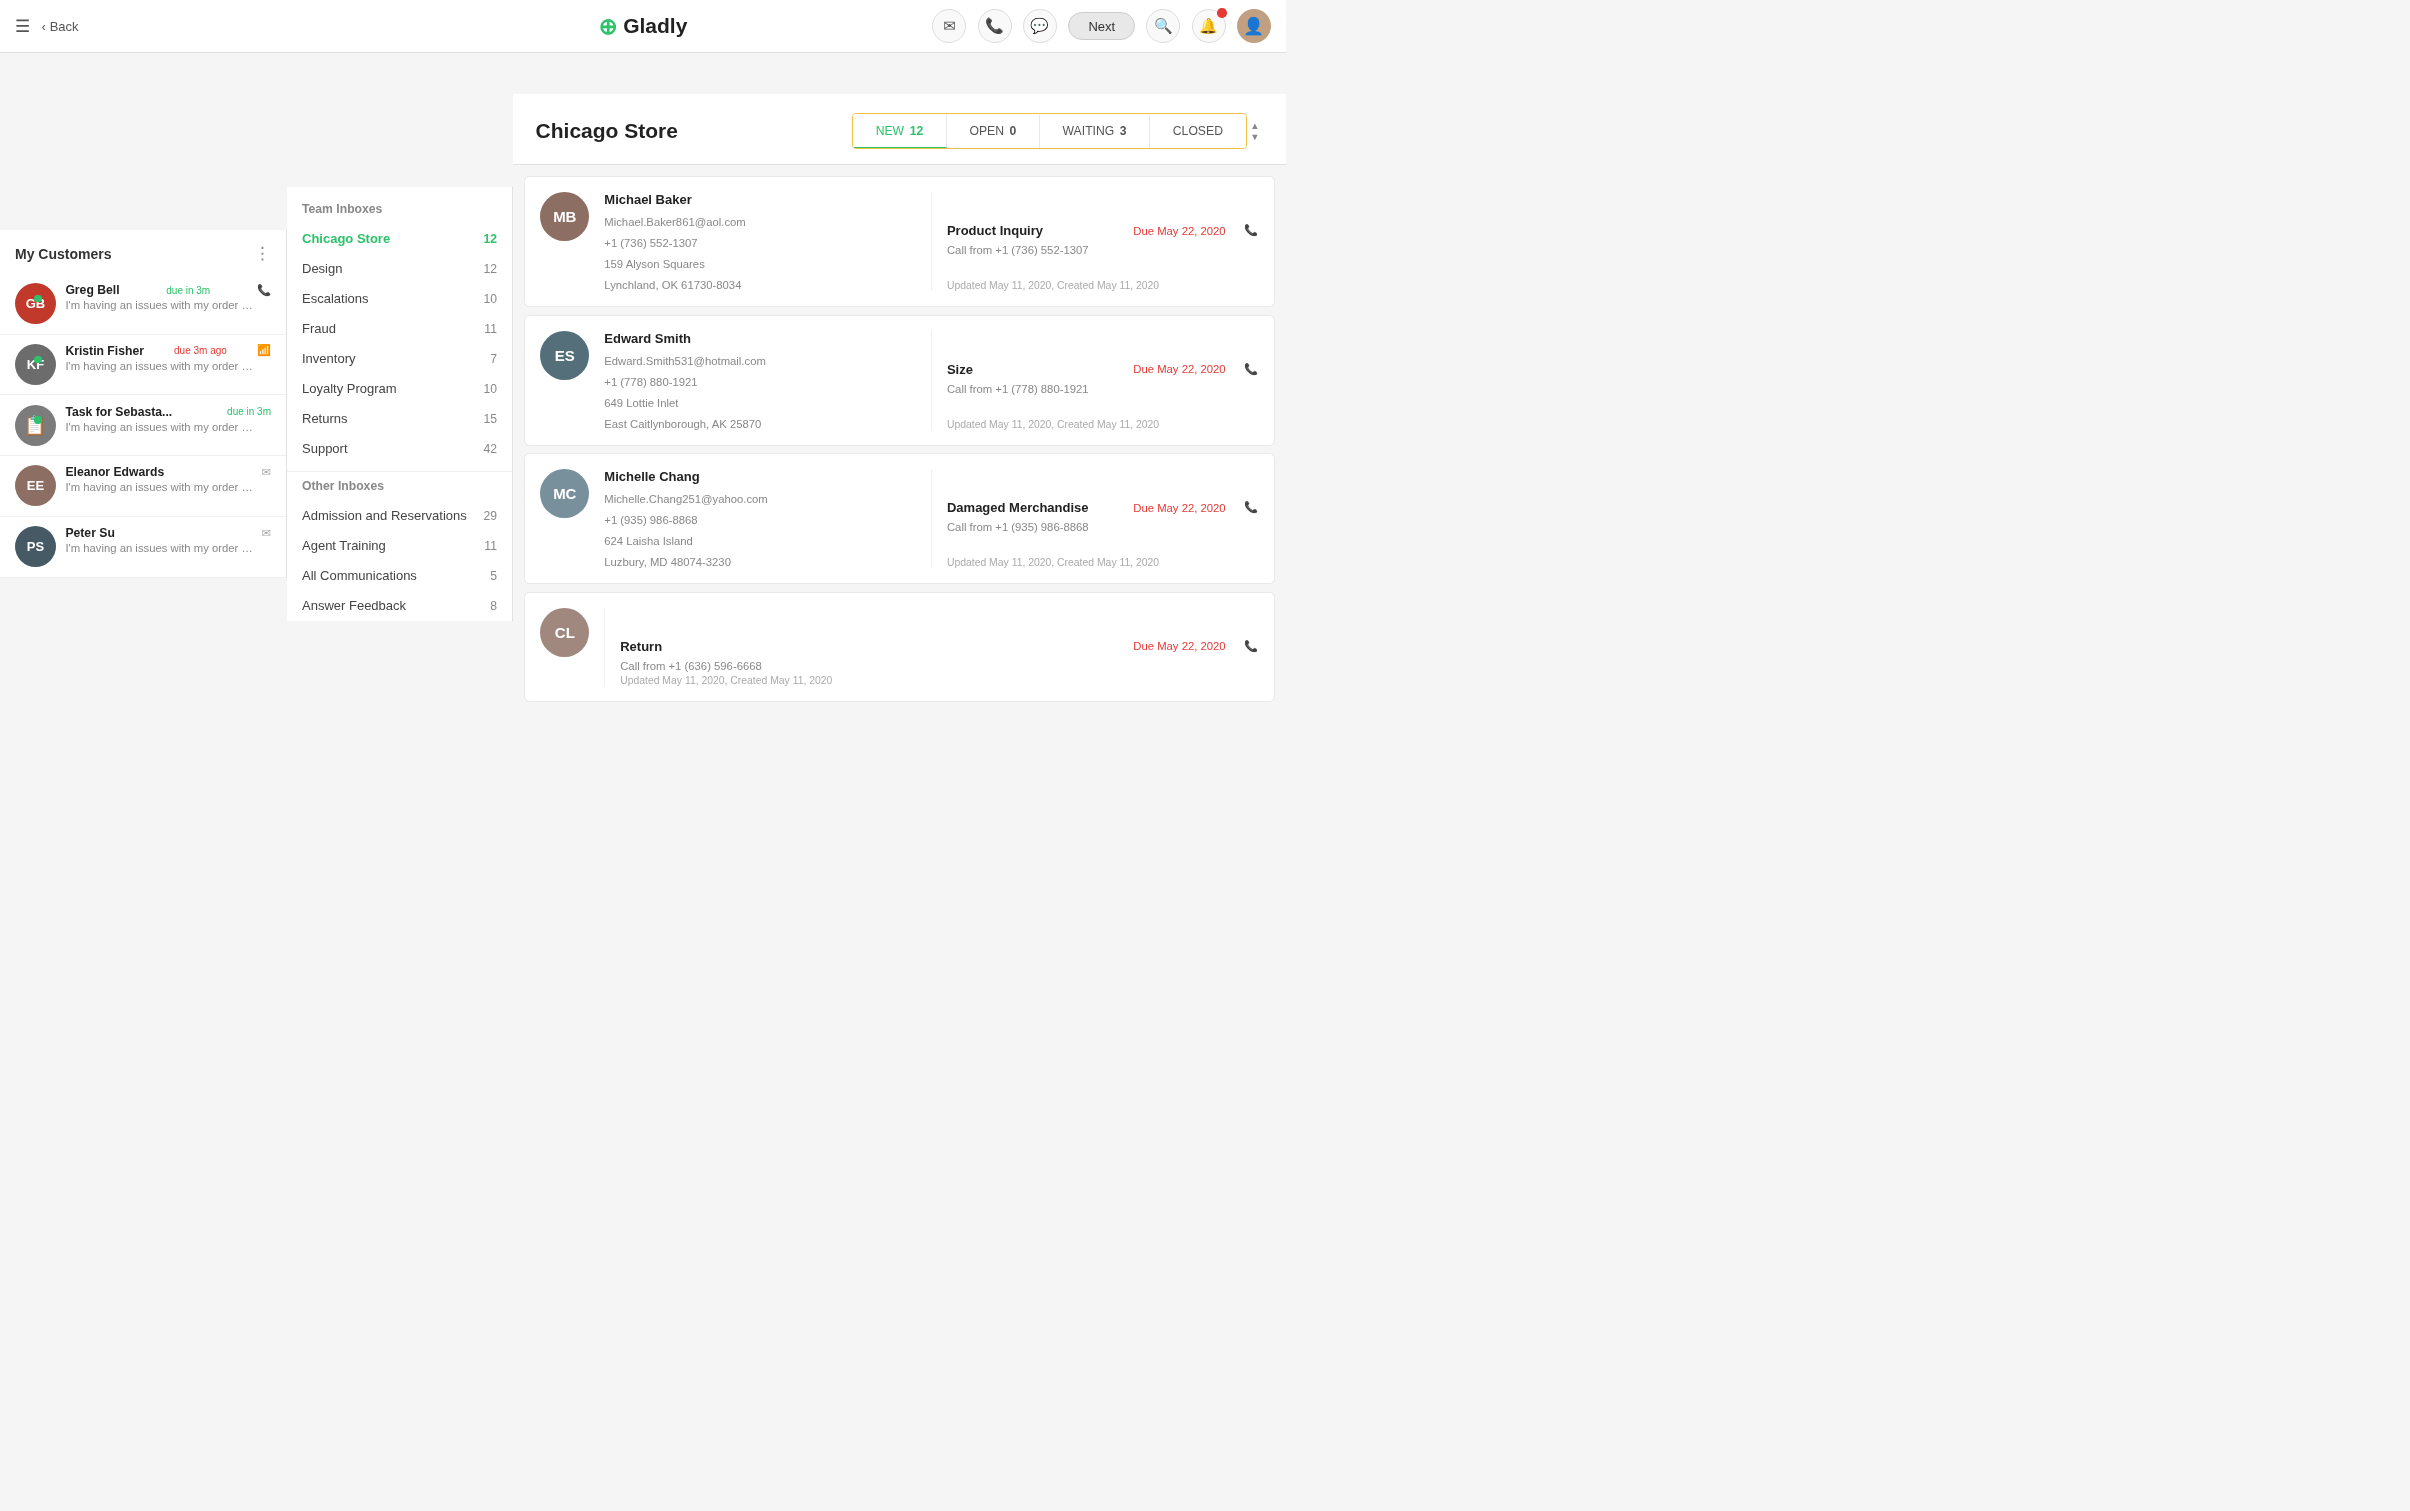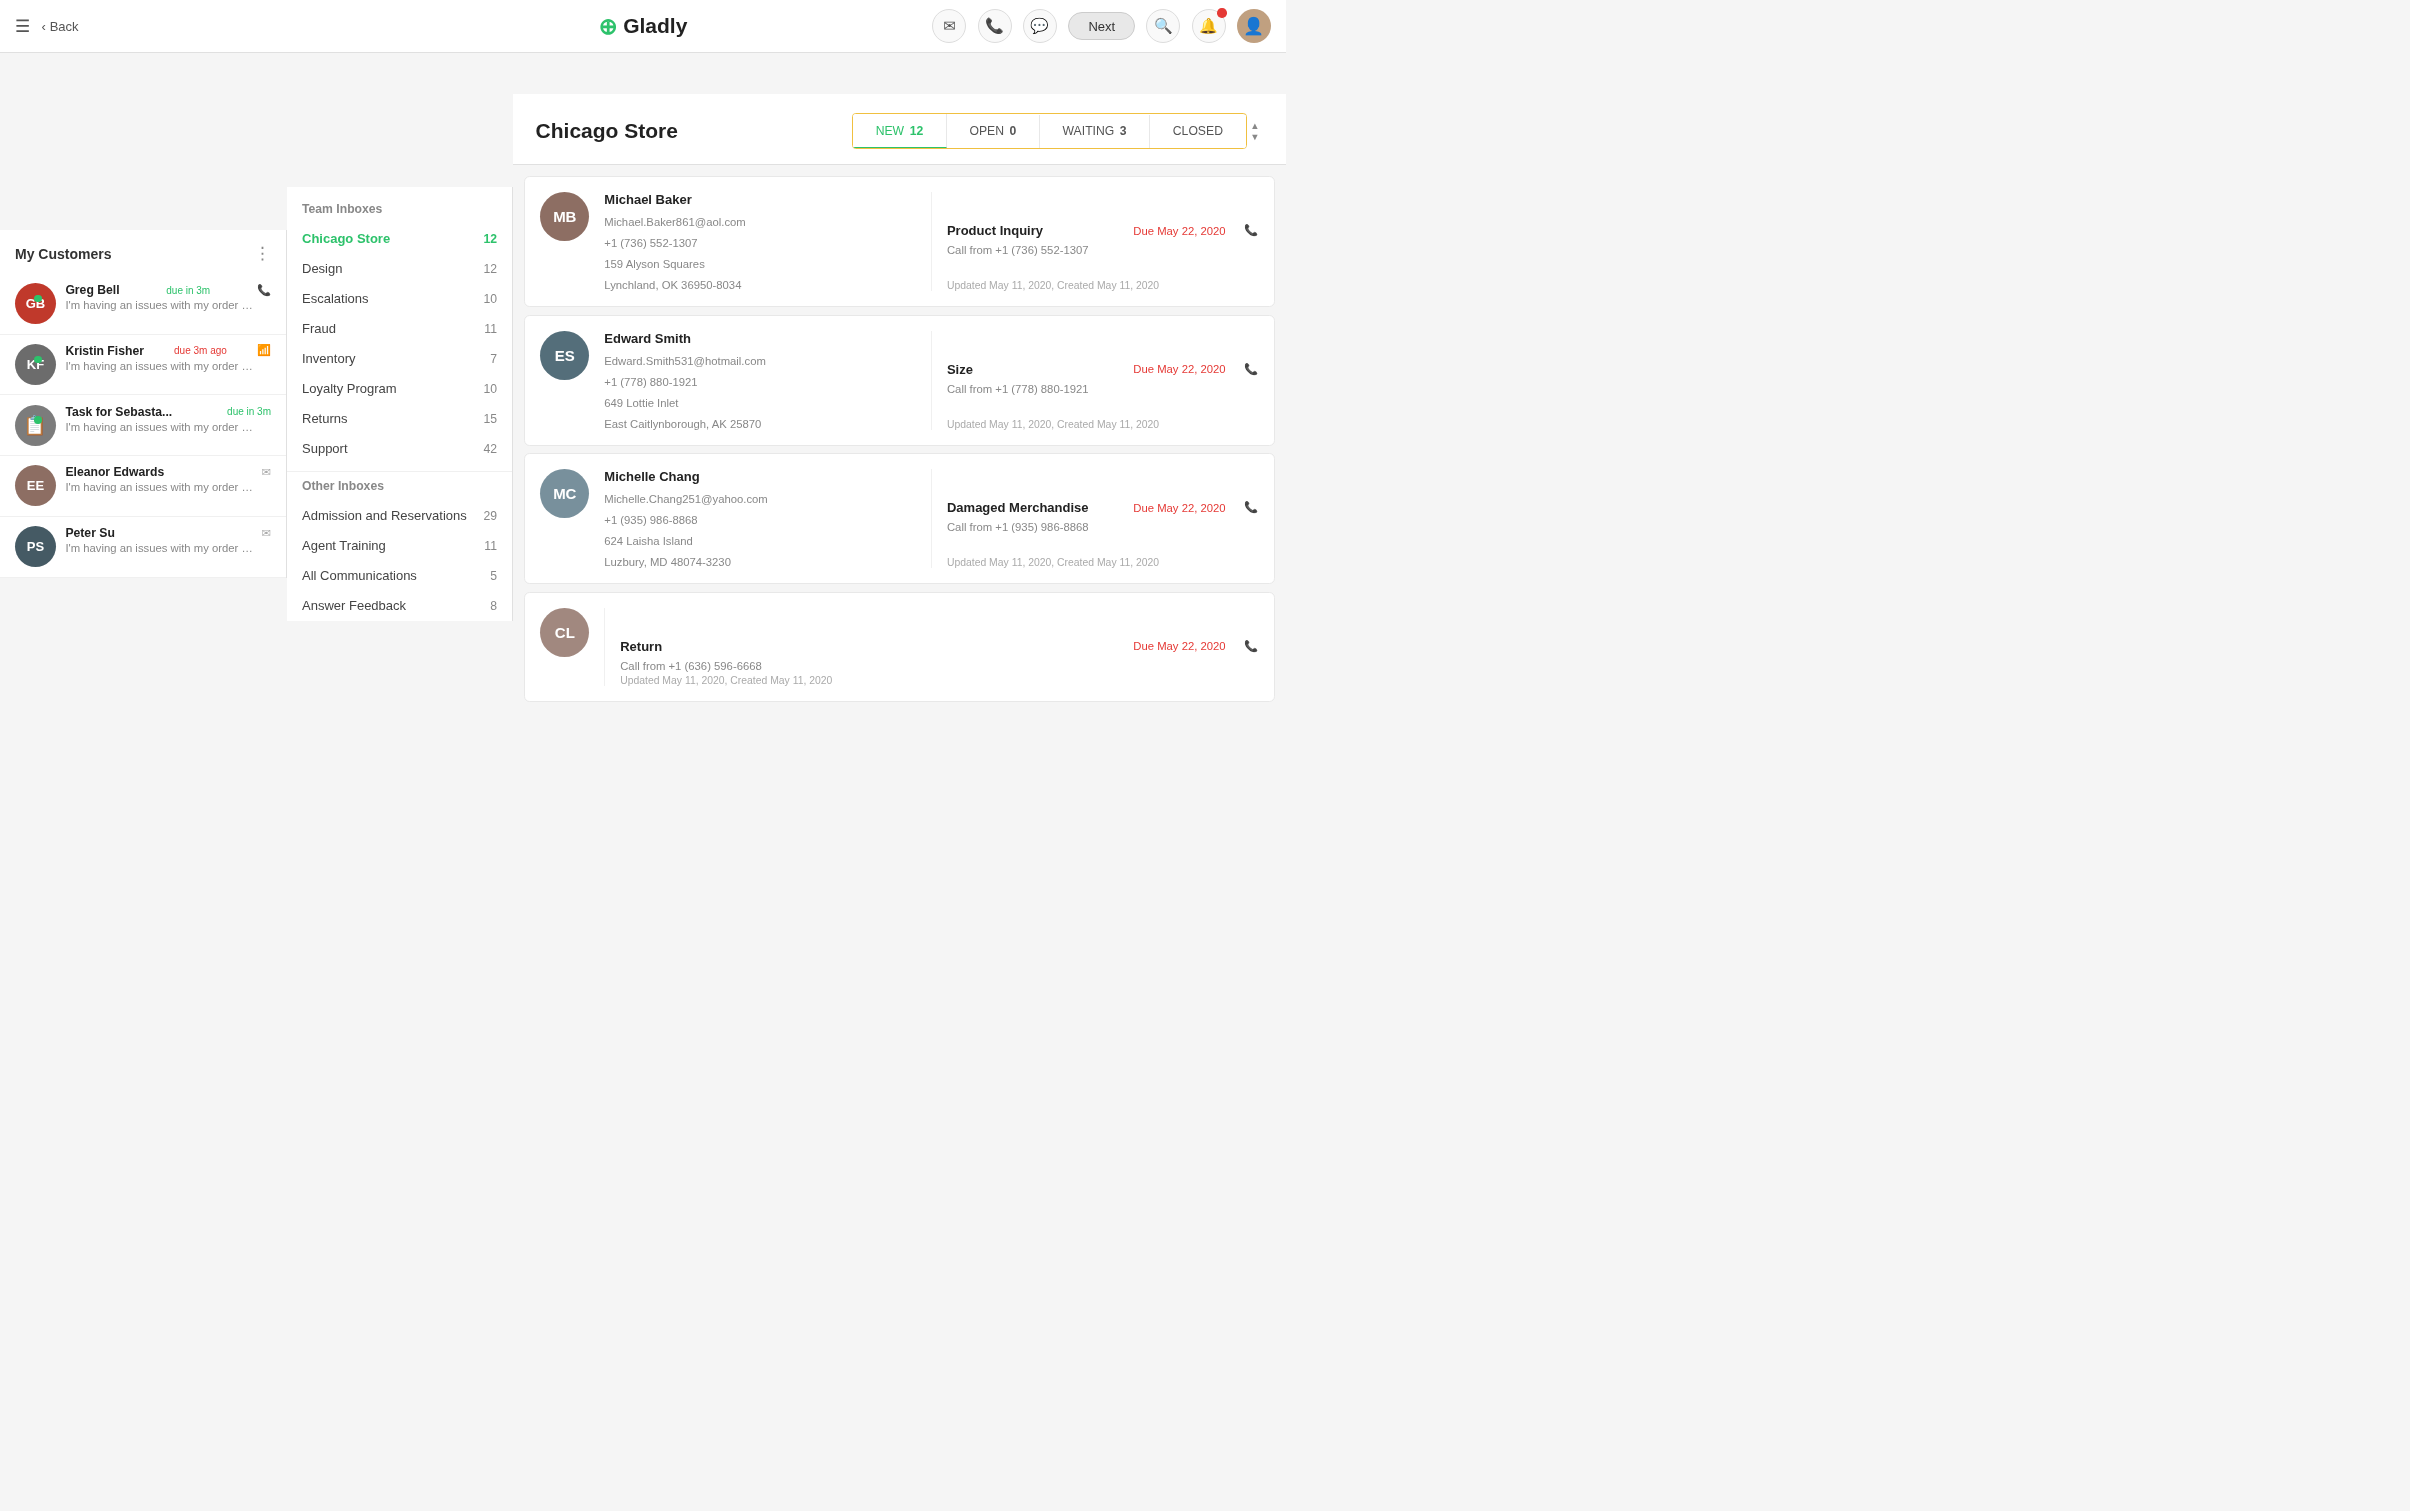--- a/index.html
+++ b/index.html
@@ -275,21 +275,21 @@
 
     <div class="conversations">
 
       <div class="conv-card">
         <div class="conv-avatar" style="background:#8d6e63;">MB</div>
         <div class="conv-left">
           <div class="conv-name">Michael Baker</div>
           <div class="conv-email">Michael.Baker861@aol.com</div>
           <div class="conv-phone">+1 (736) 552-1307</div>
           <div class="conv-addr">159 Alyson Squares</div>
-          <div class="conv-addr">Lynchland, OK 36950-8034</div>
+          <div class="conv-addr">Lynchland, OK 61730-8034</div>
         </div>
         <div class="conv-divider"></div>
         <div class="conv-right">
           <div class="conv-right-top">
             <span class="conv-subject">Product Inquiry</span>
             <span class="conv-due">
               <span>Due May 22, 2020</span>
               <span>📞</span>
             </span>
           </div>

